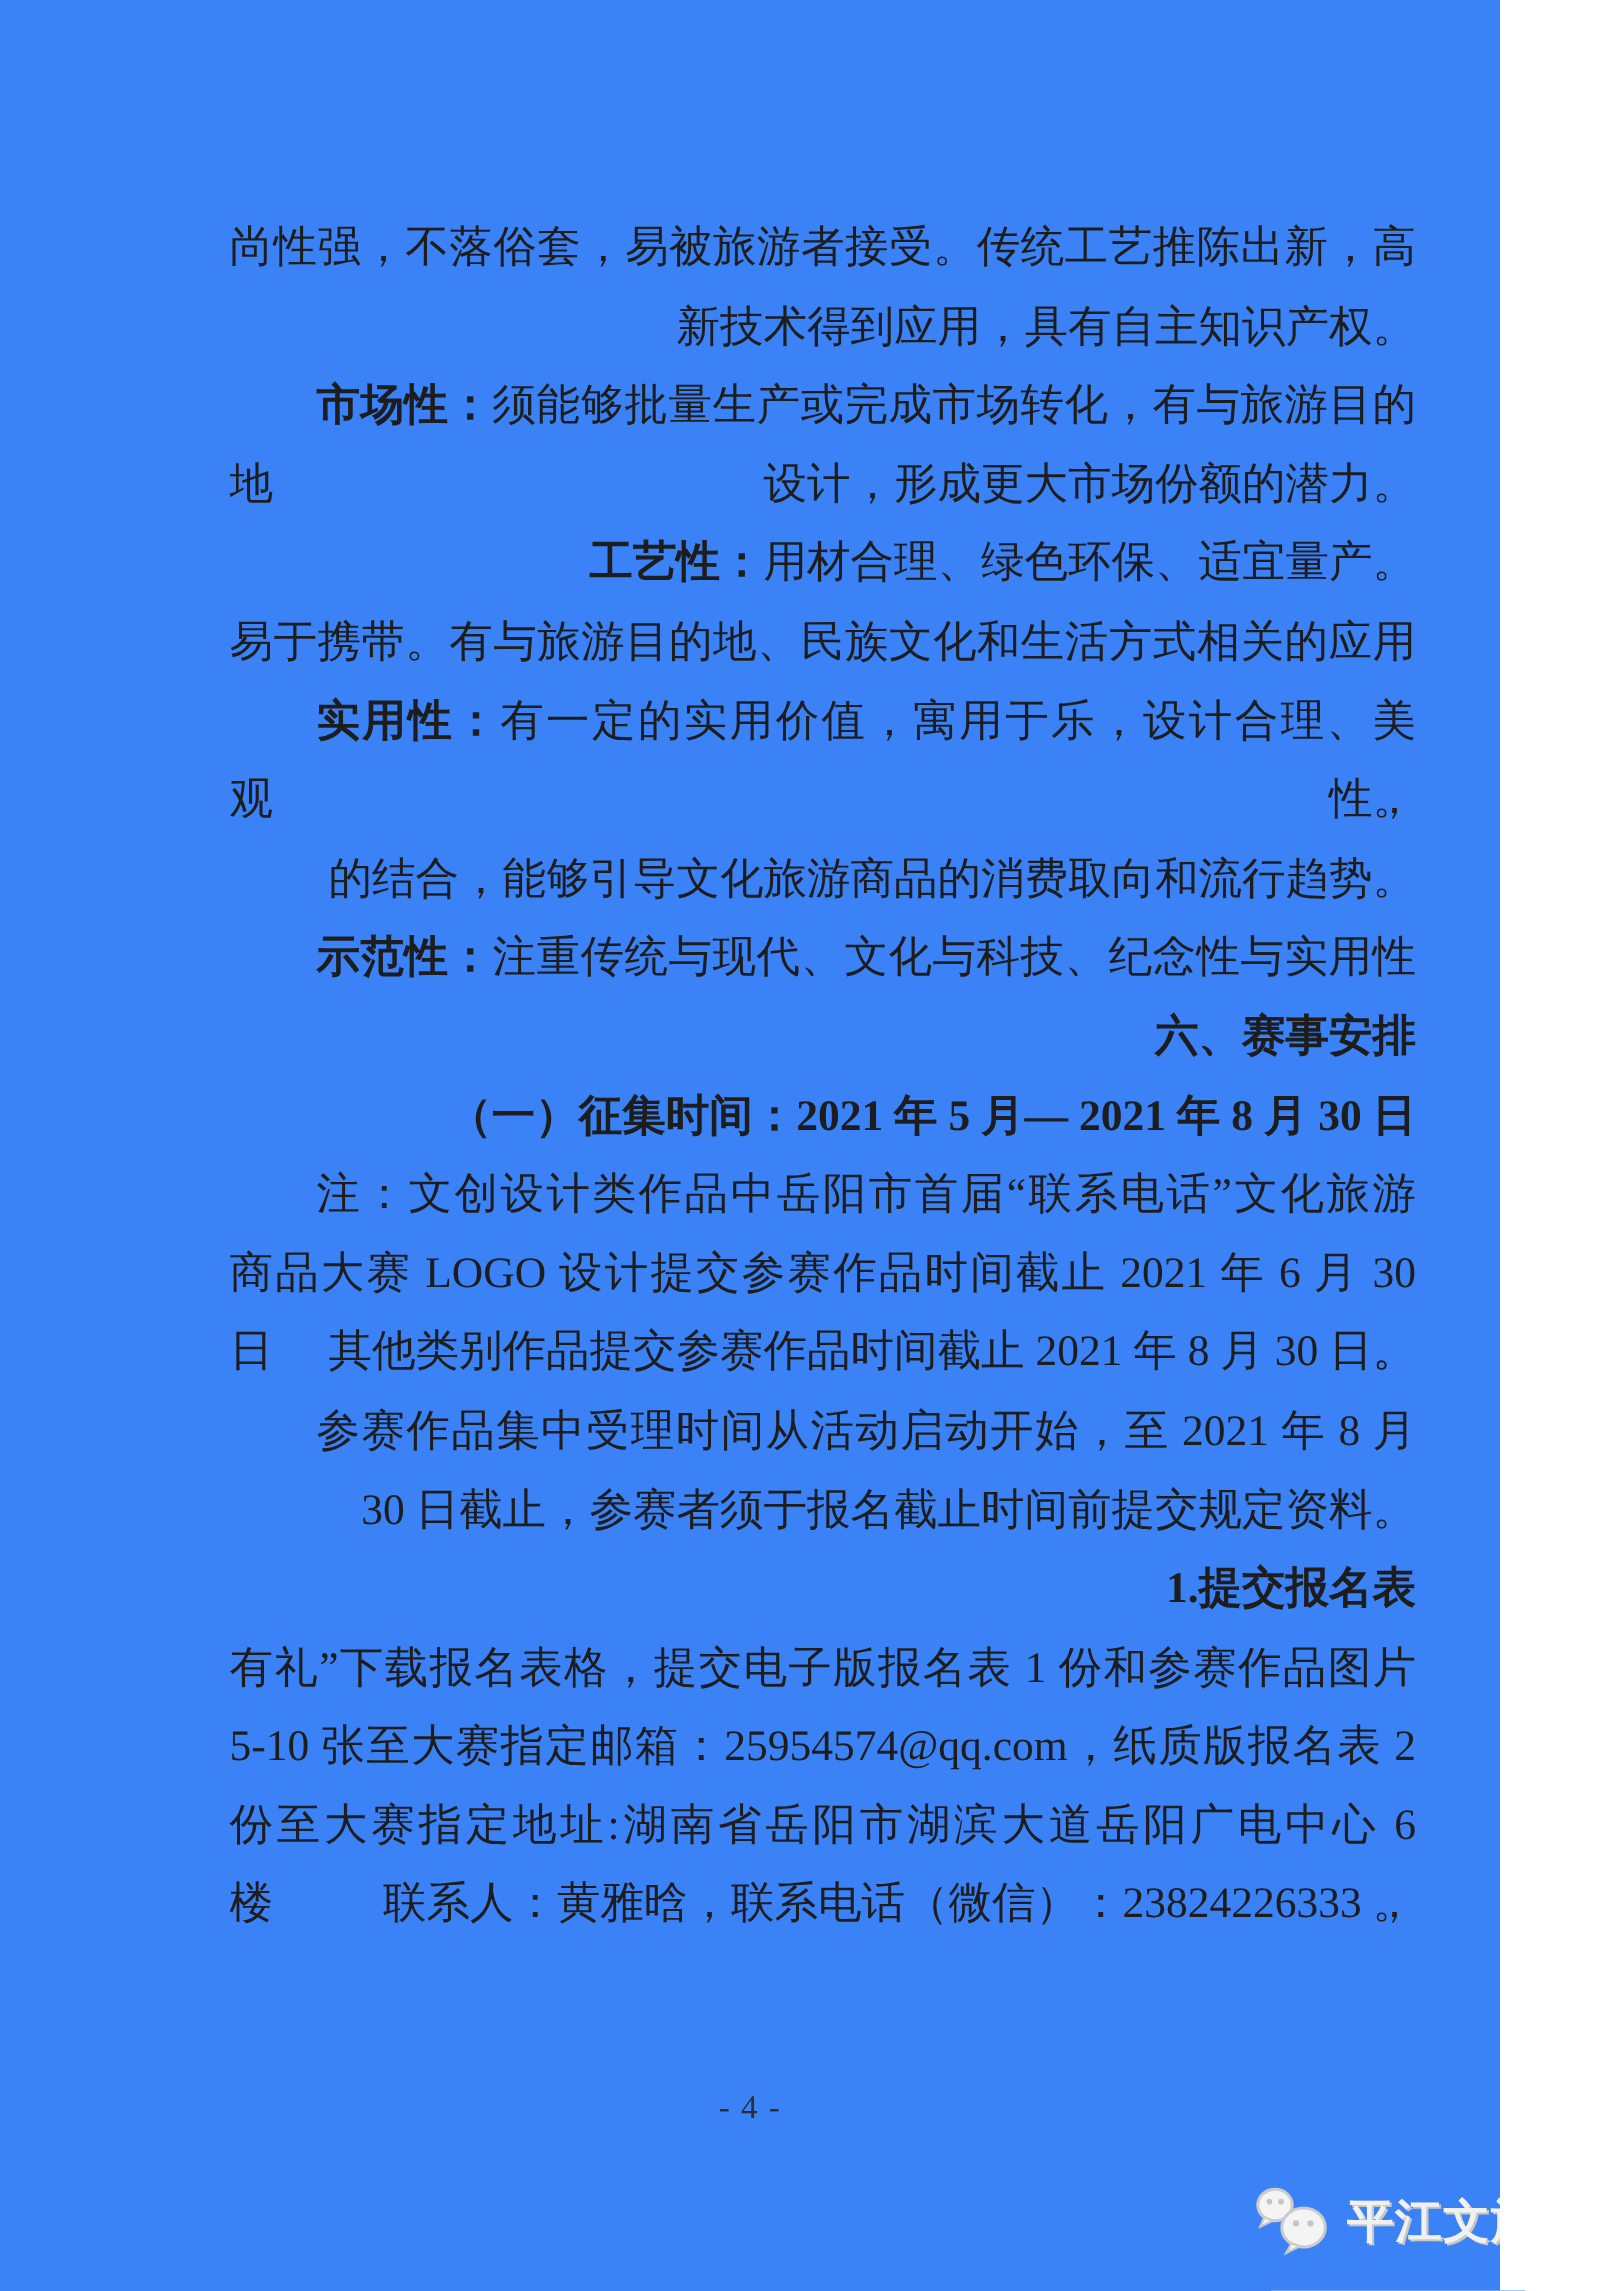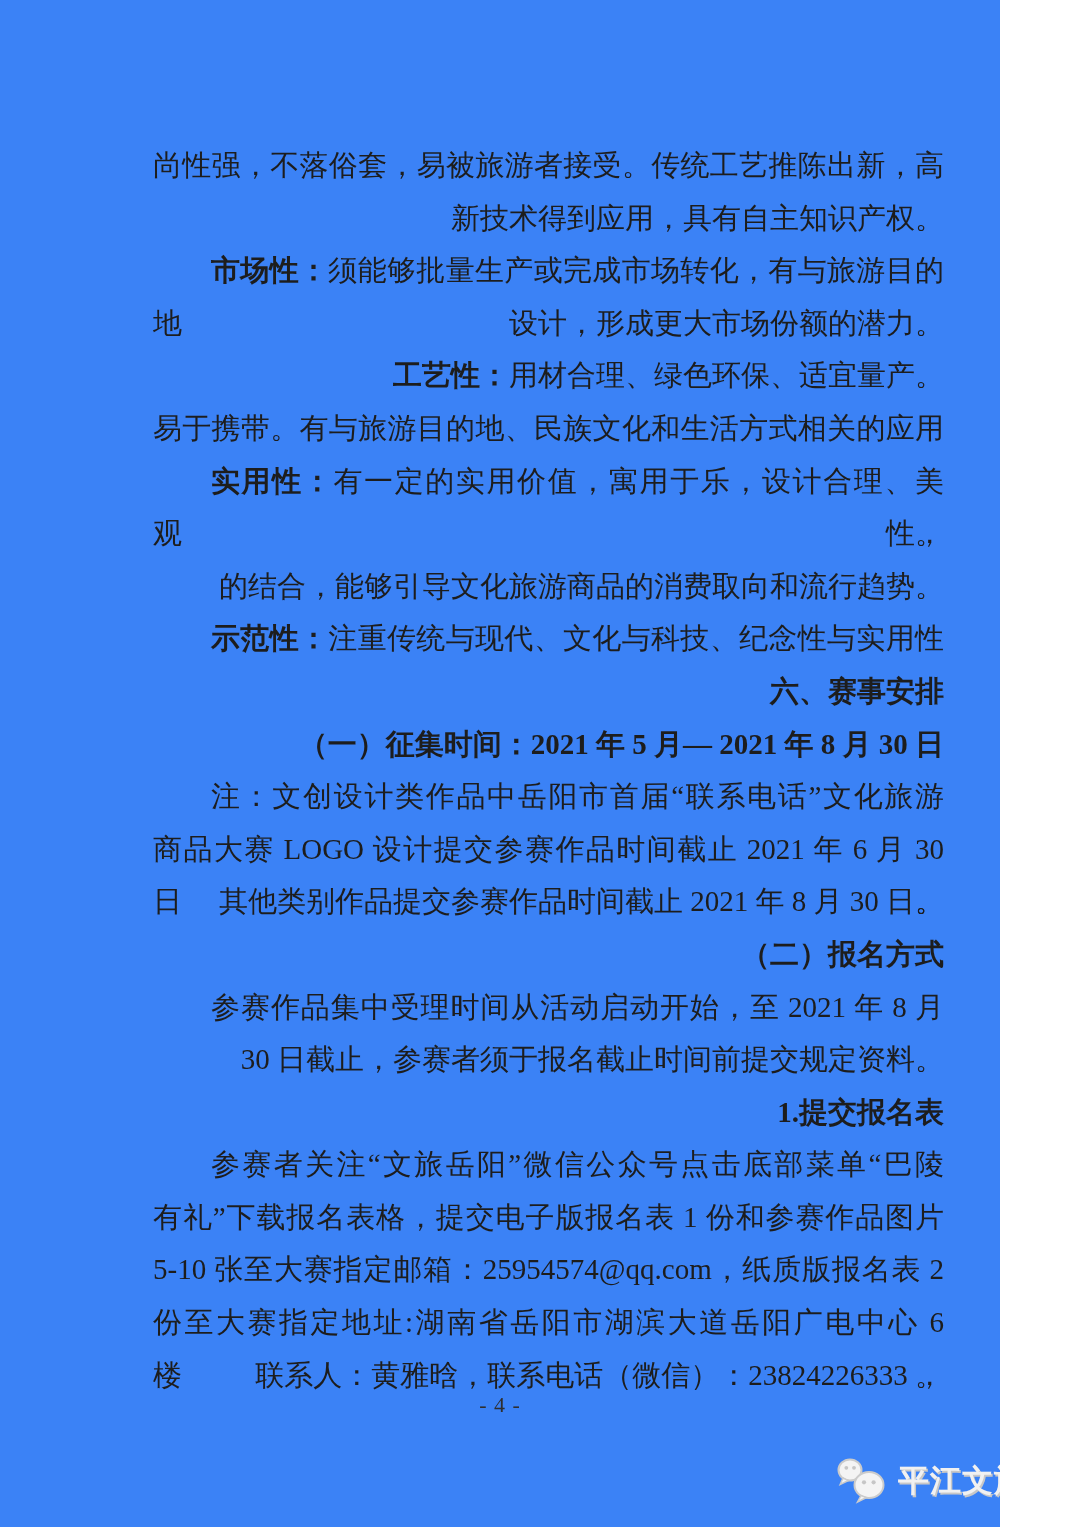--- a/index.html
+++ b/index.html
@@ -53,25 +53,23 @@
     <div class="ln jst"><b></b><span>易于携带。有与旅游目的地、民族文化和生活方式相关的应用</span></div>
     <div class="ln ind jst"><b>实用性：</b><span>有一定的实用价值，寓用于乐，设计合理、美观，</span></div>
     <div class="ln"><b></b><span>性。</span></div>
     <div class="ln"><b></b><span>的结合，能够引导文化旅游商品的消费取向和流行趋势。</span></div>
     <div class="ln ind jst"><b>示范性：</b><span>注重传统与现代、文化与科技、纪念性与实用性</span></div>
     <div class="ln ind"><b>六、赛事安排</b><span></span></div>
     <div class="ln ind"><b>（一）征集时间：2021 年 5 月— 2021 年 8 月 30 日</b><span></span></div>
     <div class="ln ind jst"><b></b><span>注：文创设计类作品中岳阳市首届“联系电话”文化旅游</span></div>
     <div class="ln jst"><b></b><span>商品大赛 LOGO 设计提交参赛作品时间截止 2021 年 6 月 30 日。</span></div>
     <div class="ln"><b></b><span>其他类别作品提交参赛作品时间截止 2021 年 8 月 30 日。</span></div>
-    <div class="ln ind"><b>（二）报名方式</b><span></span></div>
     <div class="ln ind jst"><b></b><span>参赛作品集中受理时间从活动启动开始，至 2021 年 8 月</span></div>
     <div class="ln"><b></b><span>30 日截止，参赛者须于报名截止时间前提交规定资料。</span></div>
     <div class="ln ind"><b>1.提交报名表</b><span></span></div>
-    <div class="ln ind jst"><b></b><span>参赛者关注“文旅岳阳”微信公众号点击底部菜单“巴陵</span></div>
     <div class="ln jst"><b></b><span>有礼”下载报名表格，提交电子版报名表 1 份和参赛作品图片</span></div>
     <div class="ln jst"><b></b><span>5-10 张至大赛指定邮箱：25954574@qq.com，纸质版报名表 2</span></div>
     <div class="ln jst"><b></b><span>份至大赛指定地址:湖南省岳阳市湖滨大道岳阳广电中心 6 楼，</span></div>
     <div class="ln"><b></b><span>联系人：黄雅晗，联系电话（微信）：23824226333 。</span></div>
   </div>
 
   <div class="page-footer">- 4 -</div>
 
   <div class="watermark">
     <span style="display:inline-block;line-height:0;">

